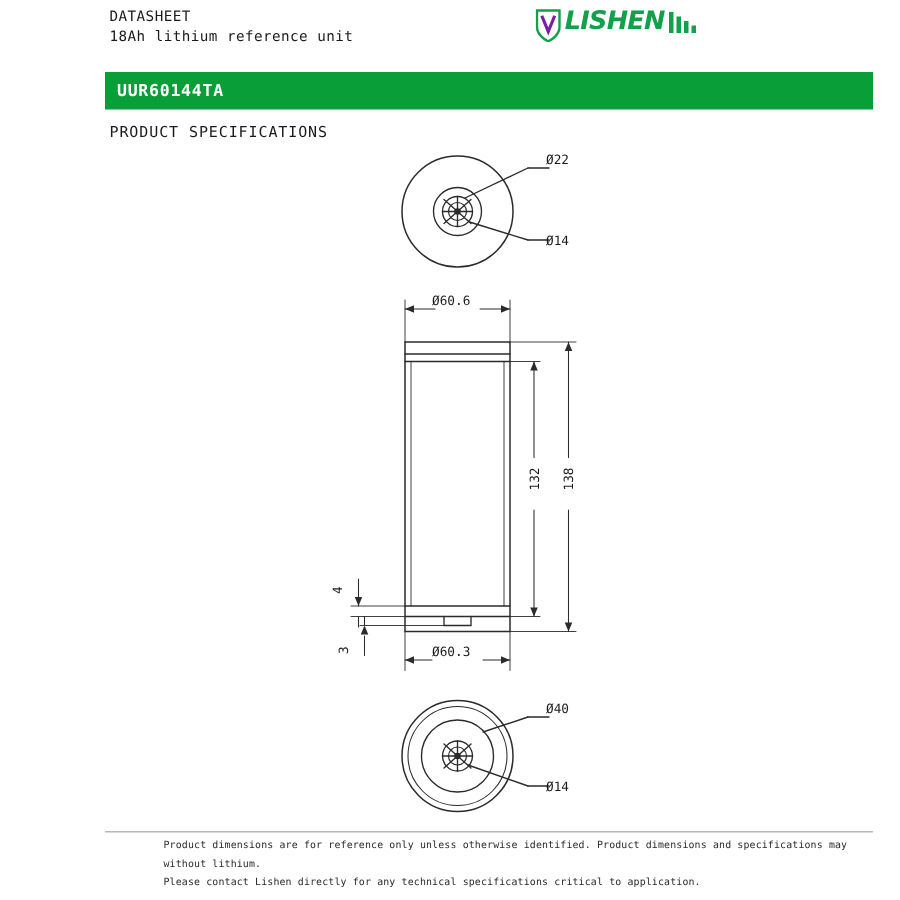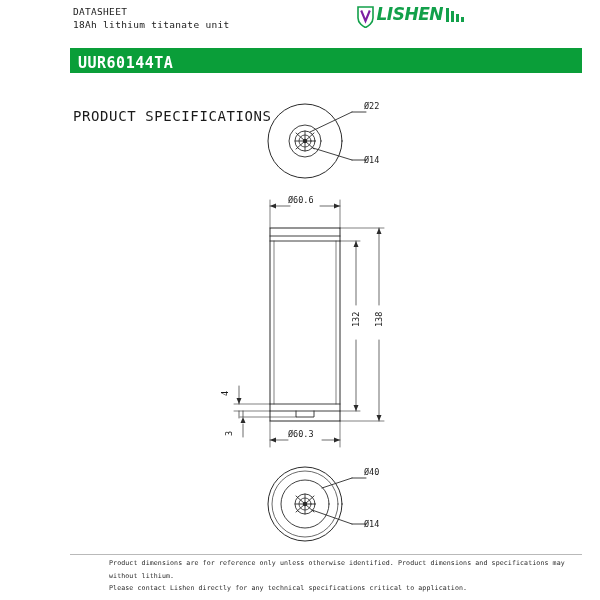--- a/index.html
+++ b/index.html
@@ -80,29 +80,29 @@
   .model-bar {
     position: absolute;
     left: 70px; top: 48px;
     width: 512px; height: 25px;
     background: #0a9e39;
   }
   .model-bar span {
     position: absolute;
     left: 8px; top: 6px;
     color: #ffffff;
-    font-size: 15px;
+    font-size: 11px;
     font-weight: bold;
     letter-spacing: 0.5px;
   }
   
   .section-label {
     position: absolute;
-    left: 73px; top: 108px;
-    font-size: 14px;
+    left: 73px; top: 83px;
+    font-size: 10px;
     letter-spacing: 0.6px;
     text-align: right;
   }
   
   .drawing {
     position: absolute;
     left: 0; top: 0;
     width: 600px; height: 600px;
     pointer-events: none;
   }
@@ -125,21 +125,21 @@
   }
   .footer p { margin: 0 0 3px 0; padding-left: 36px; }
 </style>
 </head>
 <body>
 
 <div class="page">
 
   <div class="header">
     <div class="doc-title">DATASHEET</div>
-    <div class="doc-subtitle">18Ah lithium titanate unit</div>
+    <div class="doc-subtitle">18Ah lithium reference unit</div>
 
     <div class="logo">
       <span class="logo-mark">
         <svg width="17" height="22" viewBox="0 0 17 22" xmlns="http://www.w3.org/2000/svg">
           <path d="M1 1 H16 V12 C16 17 11 20.5 8.5 21.5 C6 20.5 1 17 1 12 Z" fill="none" stroke="#12a04a" stroke-width="1.6"></path>
           <path d="M4.2 4.5 L8.5 15 L12.8 4.5" fill="none" stroke="#7b1fa2" stroke-width="2.1"></path>
         </svg>
       </span>
       <span class="logo-text">LISHEN</span>
       <span class="logo-bars">

